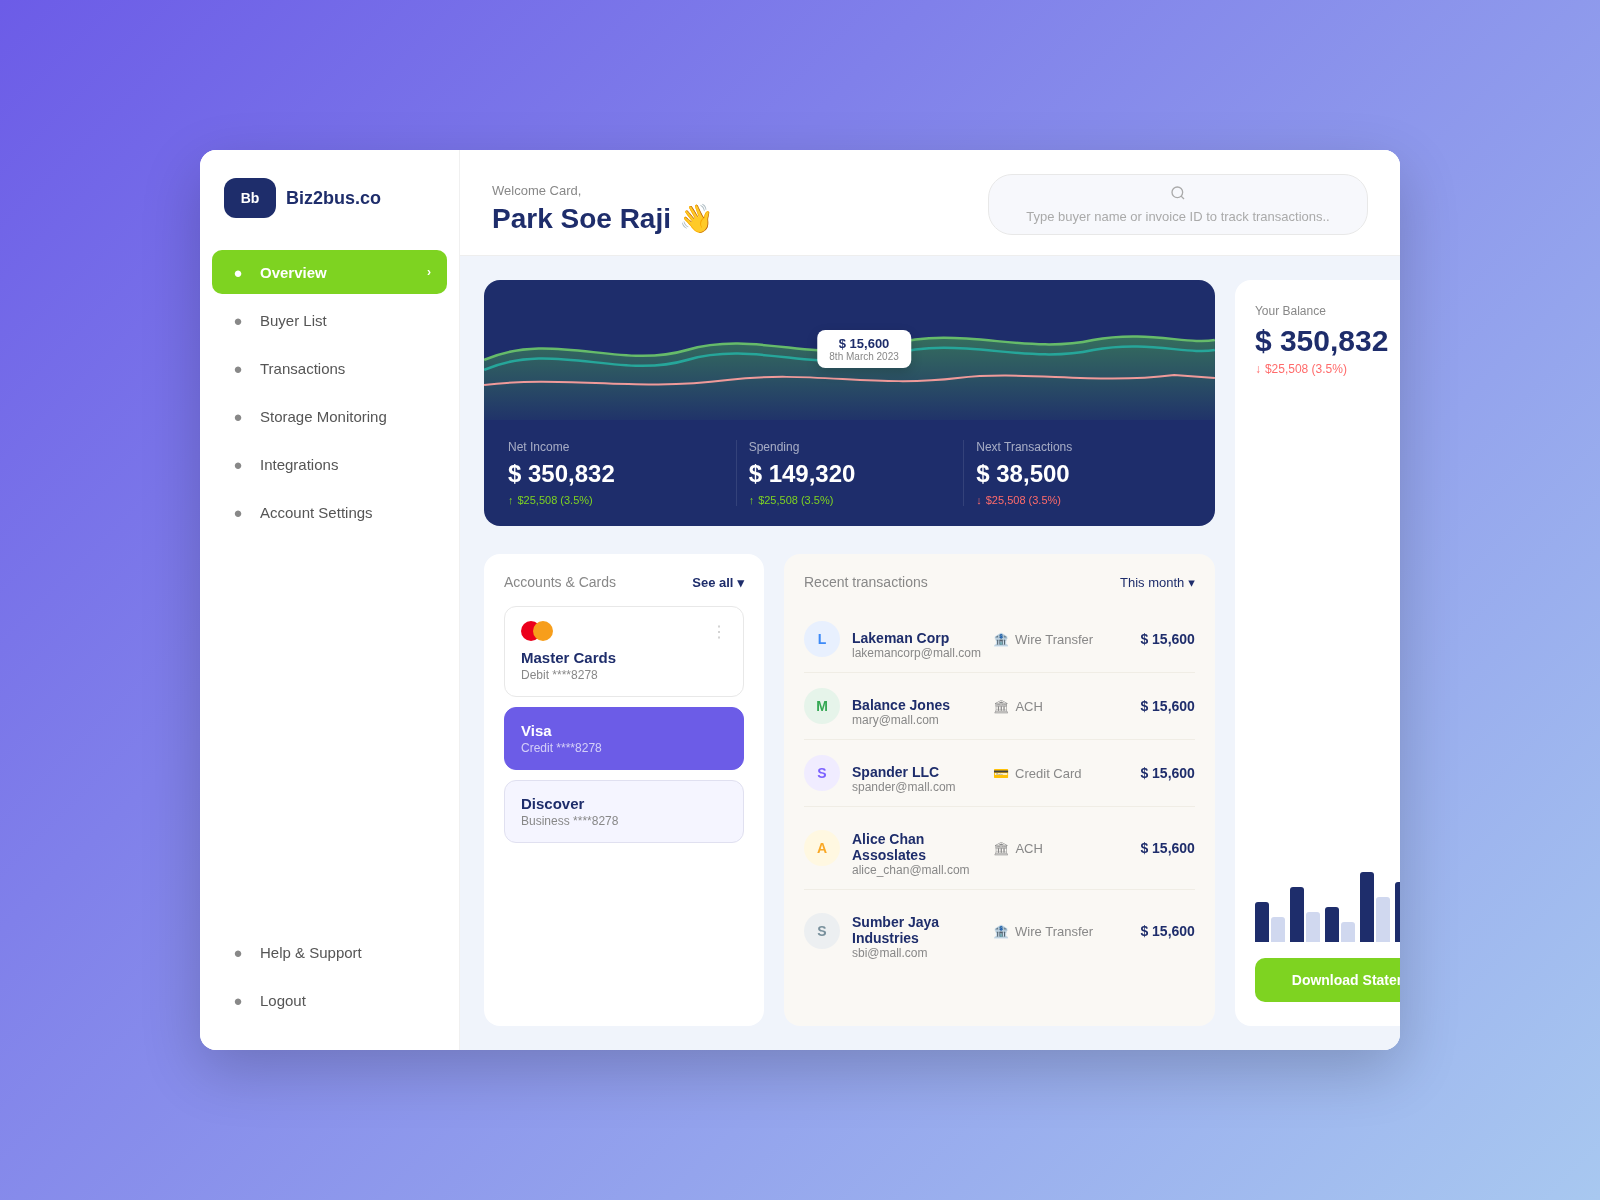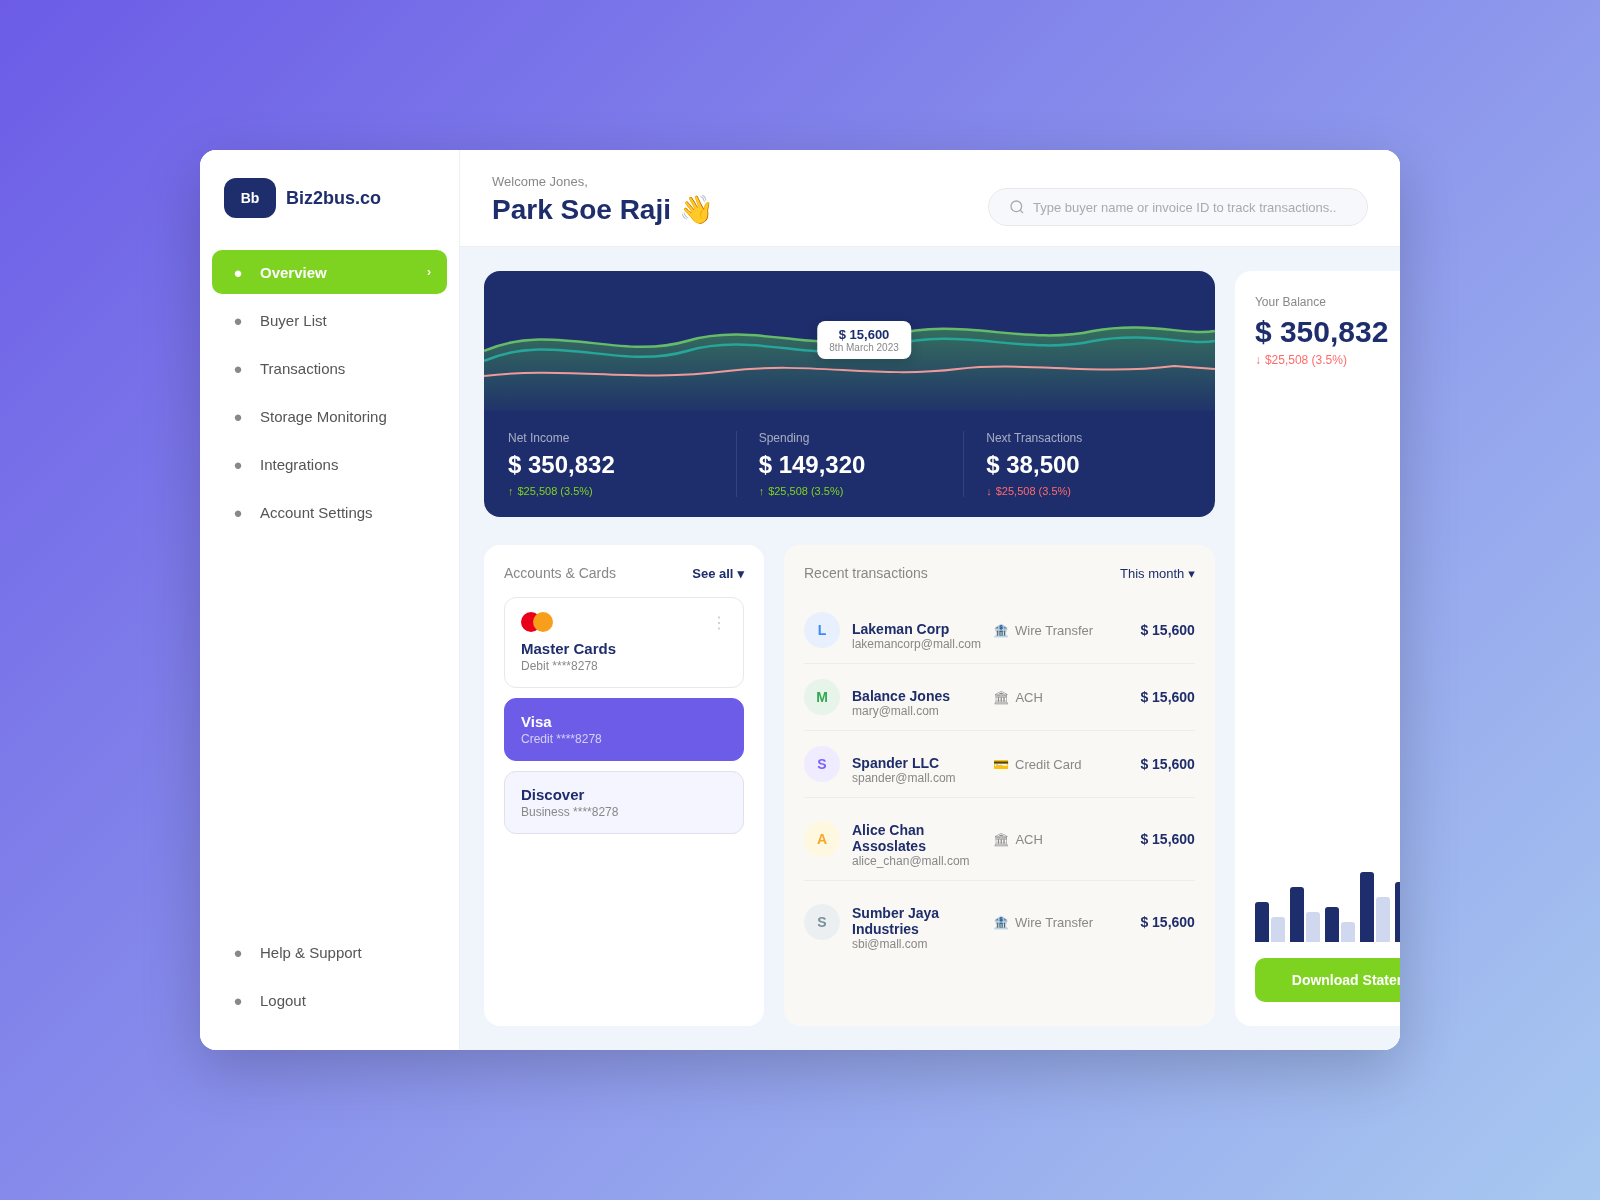--- a/index.html
+++ b/index.html
@@ -108,20 +108,21 @@
       display: flex;
       align-items: center;
       gap: 8px;
       background: #f7f8fc;
       border: 1px solid #e8e8e8;
       border-radius: 24px;
       padding: 10px 20px;
       width: 380px;
       color: #aaa;
       font-size: 13px;
+      flex-direction: column;
     }
     .content-area {
       flex: 1;
       padding: 24px;
       display: flex;
       gap: 20px;
       overflow: hidden;
     }
     .content-left {
       flex: 1;
@@ -155,21 +156,21 @@
       white-space: nowrap;
     }
     .chart-tooltip-date { font-size: 10px; color: #888; font-weight: 400; }
     .stats-row {
       display: grid;
       grid-template-columns: 1fr 1fr 1fr;
       gap: 0;
       padding: 20px 24px;
     }
     .stat-item { padding: 0 16px 0 0; }
-    .stat-item + .stat-item { border-left: 1px solid rgba(255,255,255,0.1); padding-left: 22px; }
+    .stat-item + .stat-item { border-left: 1px solid rgba(255,255,255,0.1); padding-left: 12px; }
     .stat-label { font-size: 12px; color: rgba(255,255,255,0.6); margin-bottom: 6px; }
     .stat-value { font-size: 24px; font-weight: 800; color: #fff; margin-bottom: 6px; }
     .stat-change { font-size: 11px; display: flex; align-items: center; gap: 4px; }
     .stat-change.up { color: #7ed321; }
     .stat-change.down { color: #ff6b6b; }
     
     .bottom-row {
       display: flex;
       gap: 20px;
       flex: 1;
@@ -337,21 +338,21 @@
         <span class="nav-icon">●</span>
         <span>Logout</span>
       </div>
     </div>
   </div>
 
   <div class="main">
 
     <div class="header">
       <div>
-        <div class="header-greeting">Welcome Jones,</div>
+        <div class="header-greeting">Welcome Card,</div>
         <div class="header-name">
           <span>Park Soe Raji</span>
           <span>👋</span>
         </div>
       </div>
       <div class="search-bar">
         <svg width="16" height="16" viewBox="0 0 24 24" fill="none" stroke="#aaa" stroke-width="2">
             <circle cx="11" cy="11" r="8"></circle>
             <path d="m21 21-4.35-4.35"></path>
           </svg>

